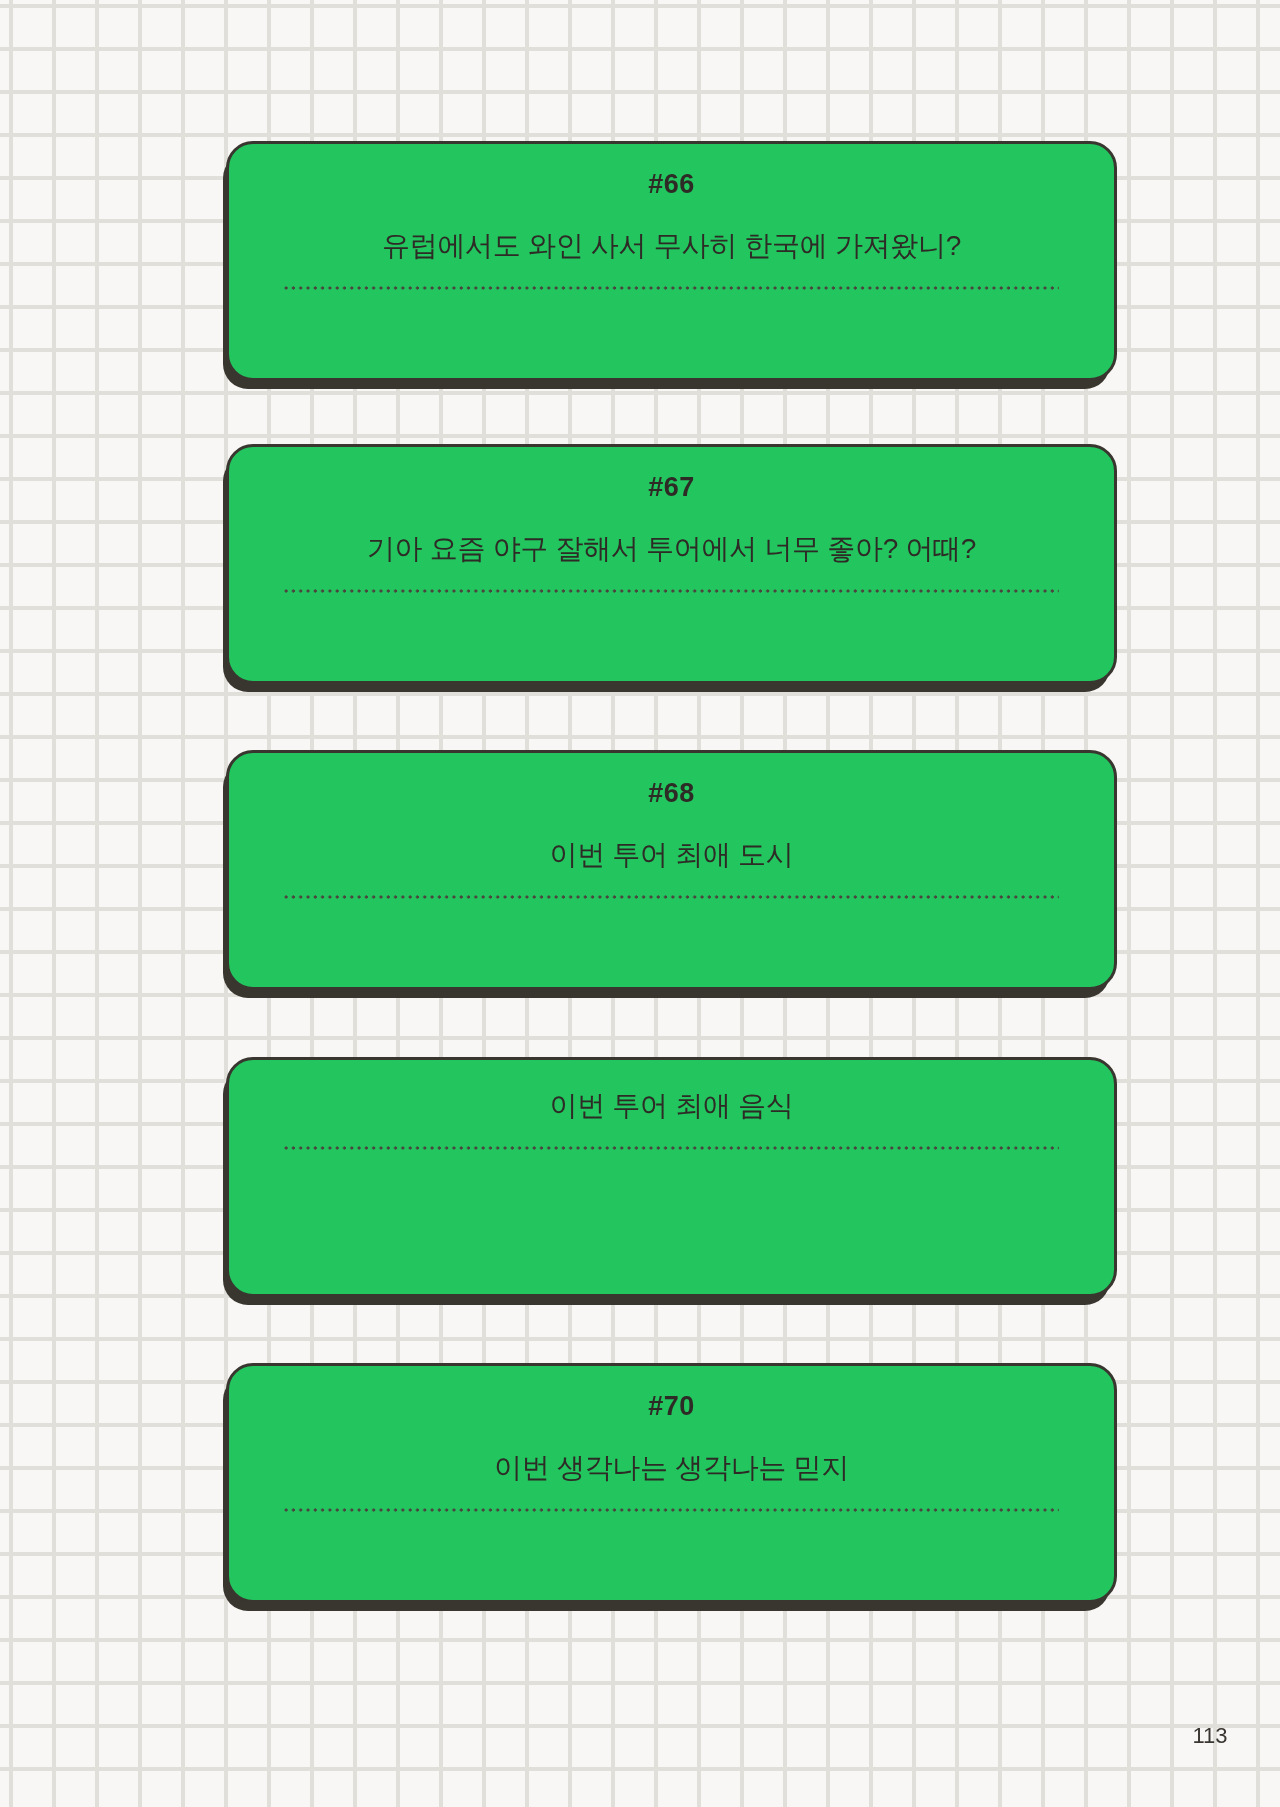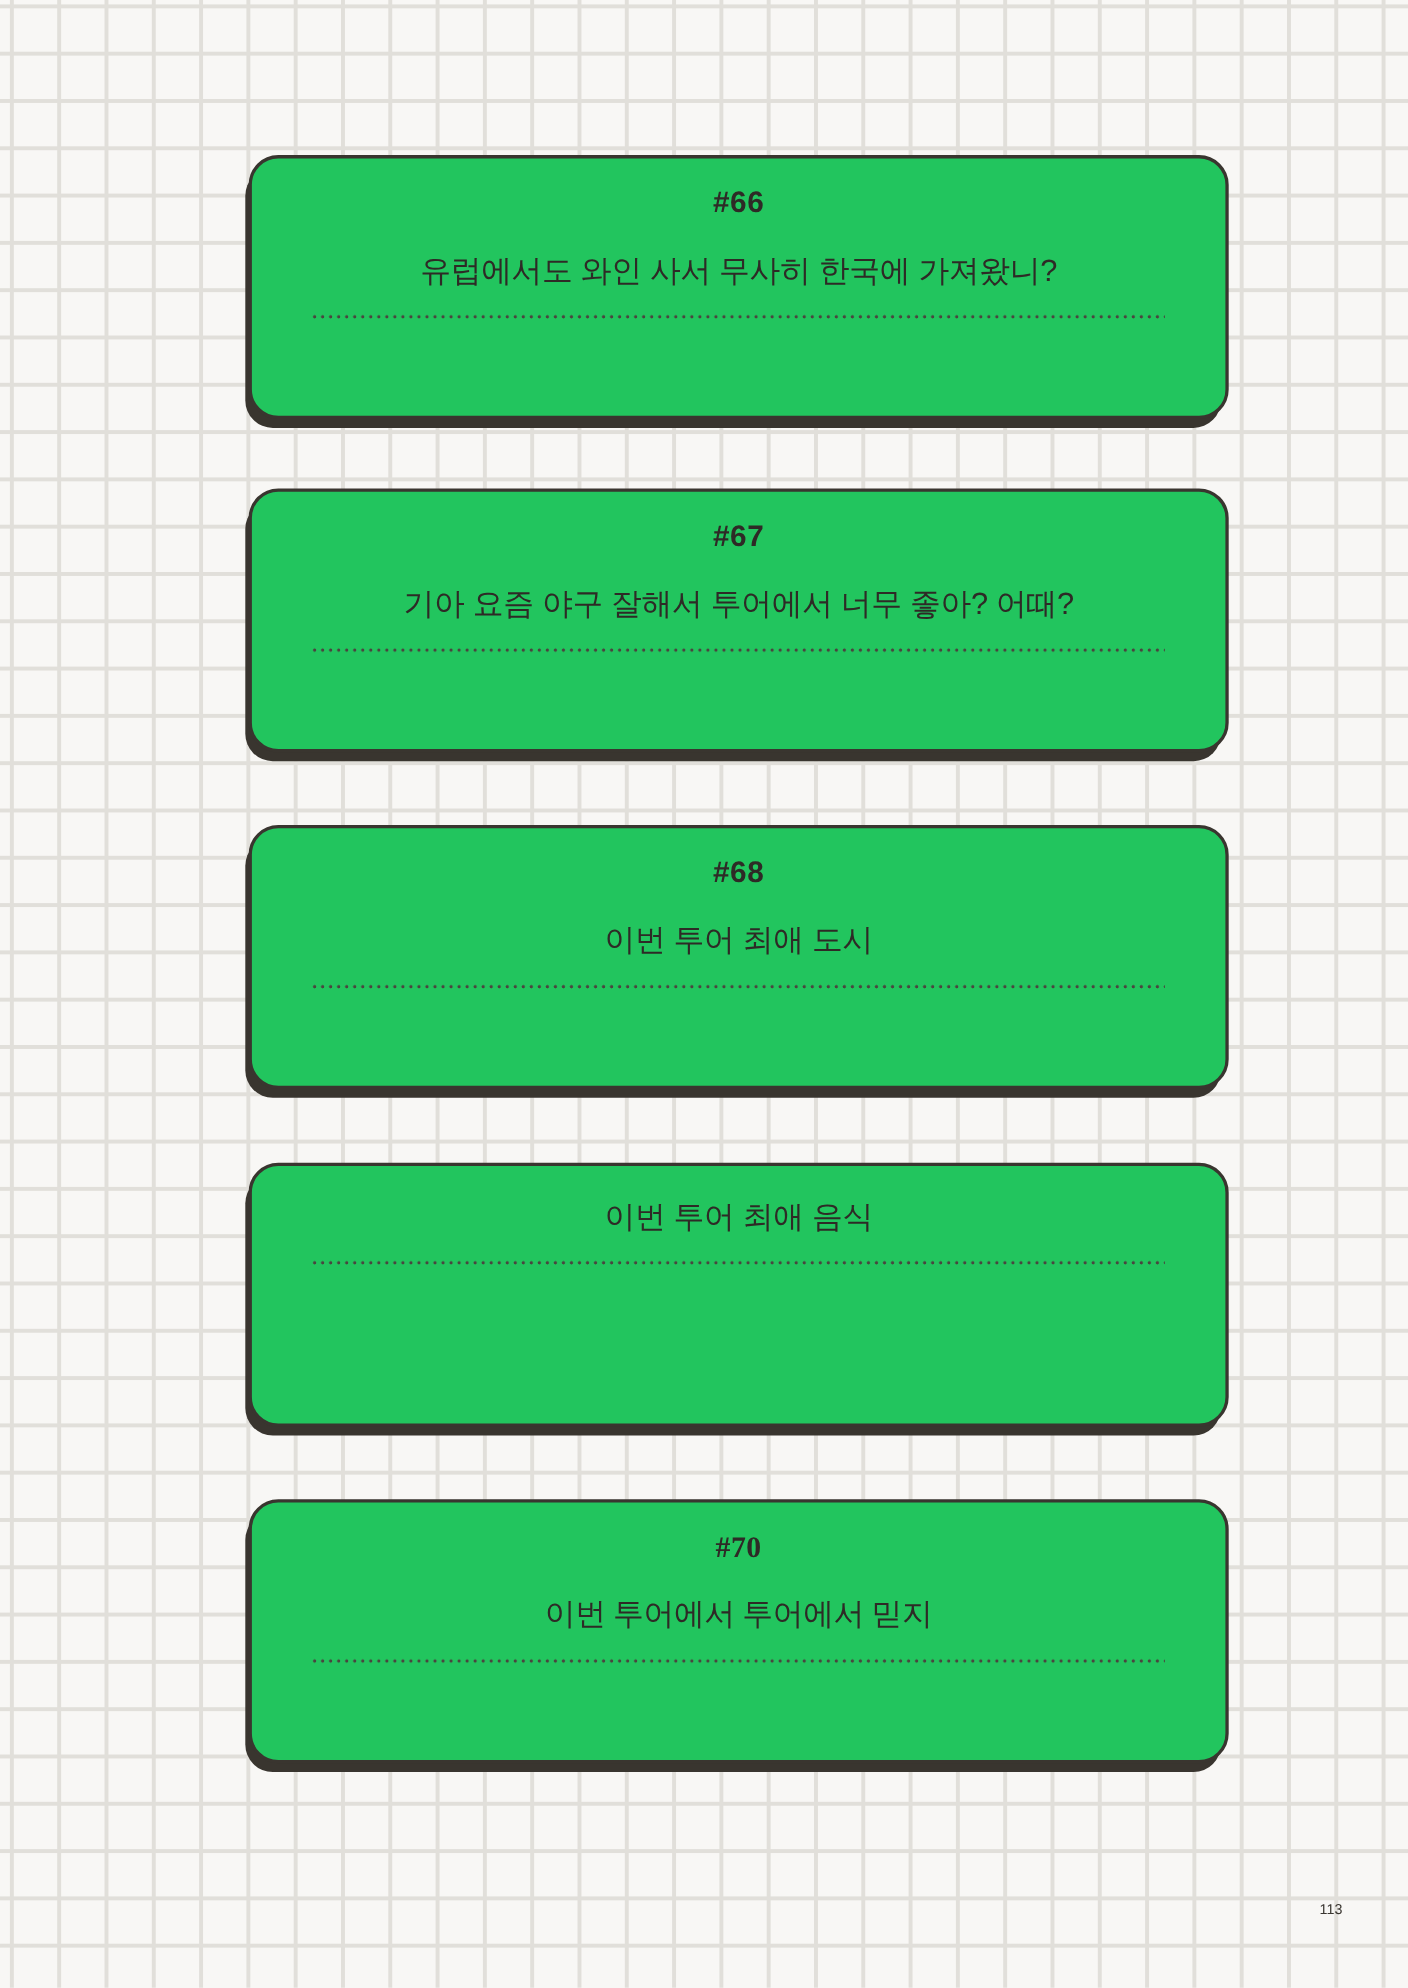--- a/index.html
+++ b/index.html
@@ -26,21 +26,21 @@
     background: #22c55e;
     border: 3px solid #39352f;
     border-radius: 27px;
     box-shadow: -5px 10px 0 -2px #39352f;
     text-align: center;
   }
   .card.c1 { top: 141px; }
   .card.c2 { top: 444px; }
   .card.c3 { top: 750px; }
   .card.c4 { top: 1057px; }
-  .card.c5 { top: 1363px; font-family: Liberation Serif, serif; }
+  .card.c5 { top: 1363px; }
   .card-number {
     margin-top: 24px;
     font-size: 27px;
     line-height: 32px;
     font-weight: 600;
     letter-spacing: 0.5px;
   }
   .card-question {
     margin-top: 31px;
     font-size: 28px;
@@ -55,21 +55,21 @@
     background-image: radial-gradient(circle at 2px 2px, #4a453f 1.45px, transparent 1.7px);
     background-size: 7.3px 4px;
     background-repeat: repeat-x;
   }
   .page-number {
     position: absolute;
     top: 1726px;
     left: 1185px;
     width: 50px;
     text-align: center;
-    font-size: 13px;
+    font-size: 22px;
     line-height: 20px;
     color: #3a3631;
   }
 </style>
 </head>
 <body>
 
 <div>
 
   <div class="card c1">
@@ -90,19 +90,19 @@
     <div class="answer-line"></div>
   </div>
 
   <div class="card c4">
     <div class="card-question">이번 투어 최애 음식</div>
     <div class="answer-line"></div>
   </div>
 
   <div class="card c5">
     <div class="card-number">#70</div>
-    <div class="card-question">이번 투어에서 투어에서 믿지</div>
+    <div class="card-question">이번 생각나는 생각나는 믿지</div>
     <div class="answer-line"></div>
   </div>
 
   <div class="page-number">113</div>
 
 </div>
 
 </body></html>

